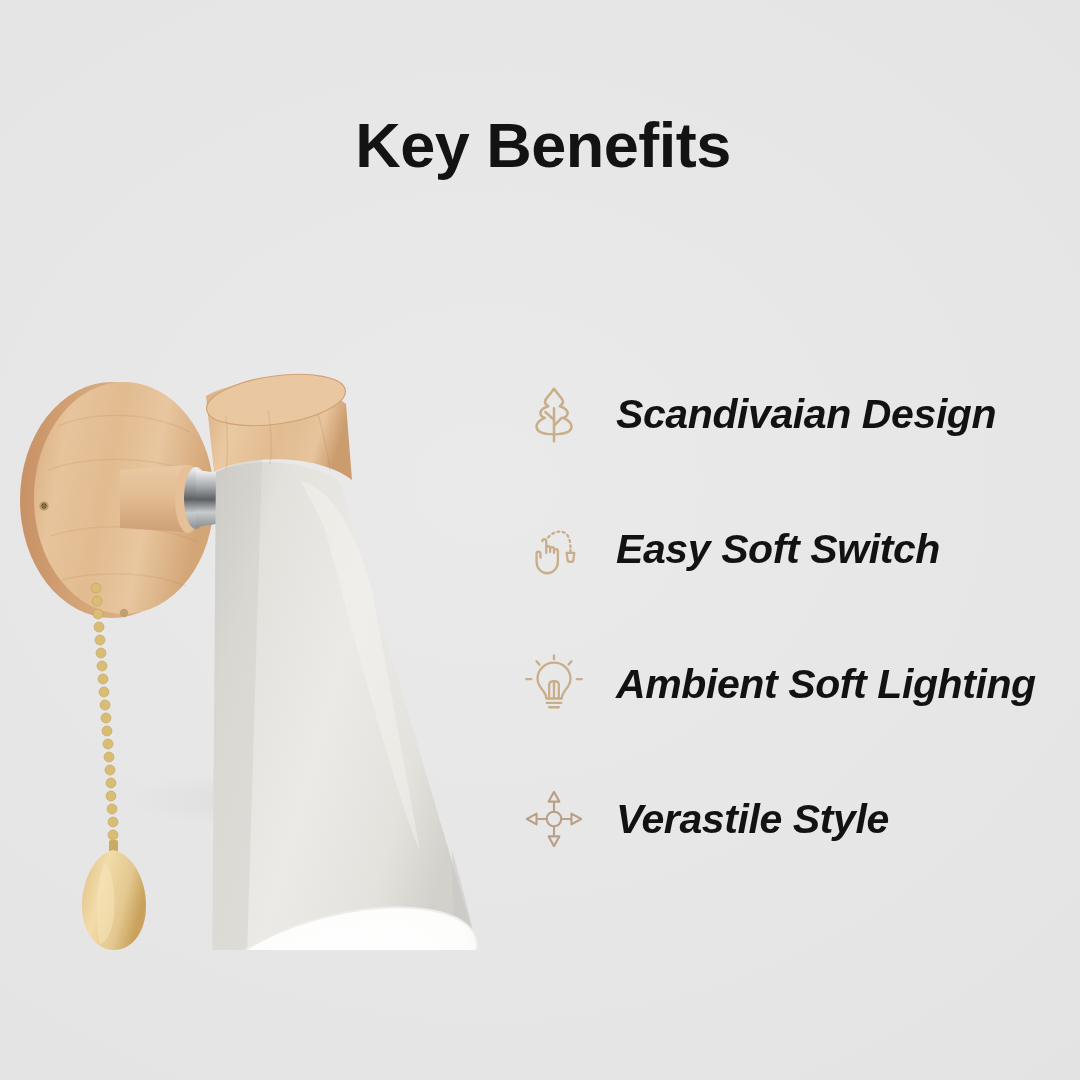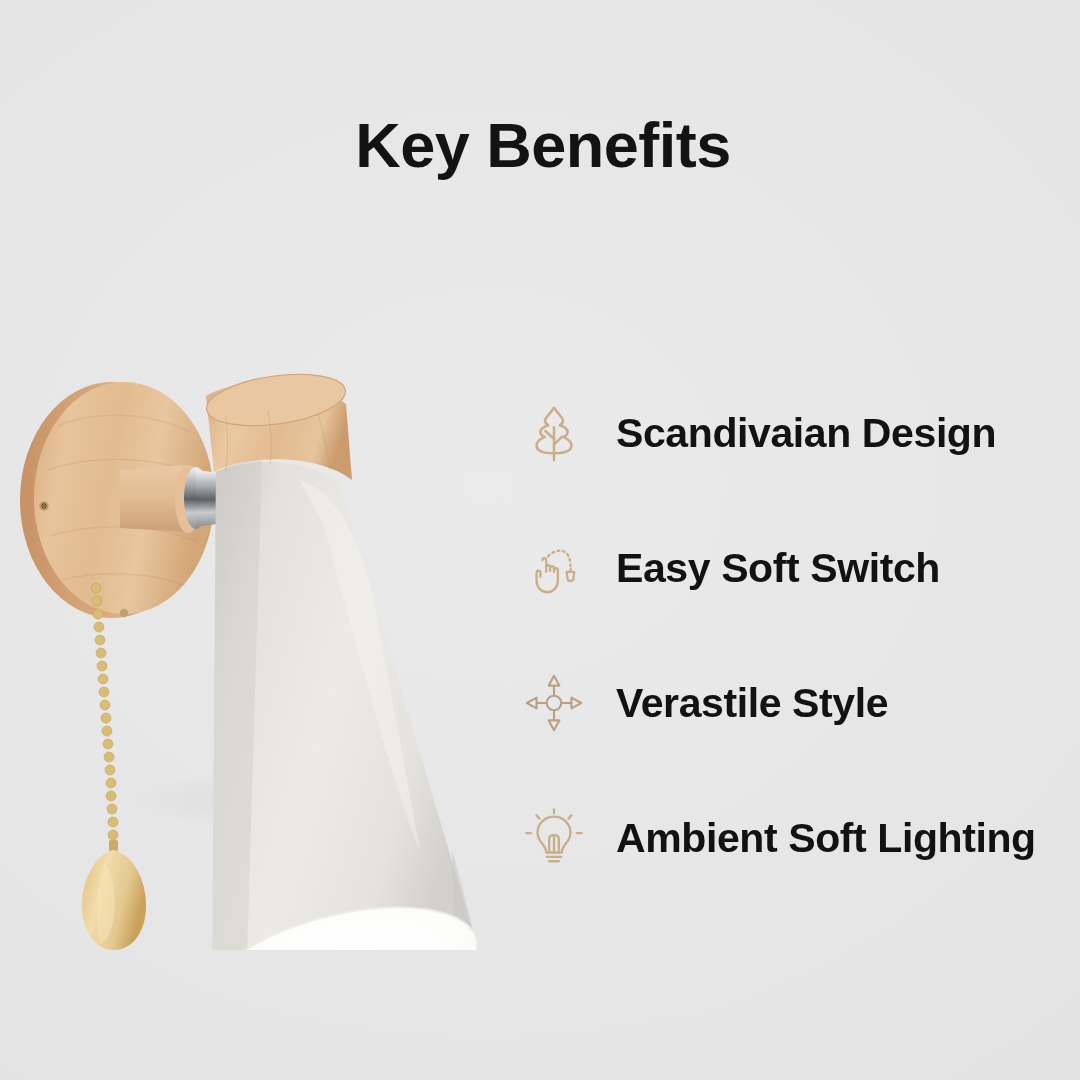--- a/index.html
+++ b/index.html
@@ -37,22 +37,23 @@
     color: #131313;
     line-height: 1;
     
     transform: translateX(3px);
   }
 
   
   .benefits {
     position: absolute;
     left: 518px;
-    top: 387px;
+    top: 368px;
     width: 562px;
+    font-style: italic;
   }
   .benefit-row {
     display: flex;
     align-items: center;
     height: 92px;
     margin-bottom: 43px;
   }
   .benefit-row:last-child { margin-bottom: 0; }
 
   .benefit-icon {
@@ -331,38 +332,20 @@
 
           <path d="M45 36 L 53 36 L 52 43 C 52 46, 46 46, 46 43 Z"></path>
           <path d="M49 33 L 49 36"></path>
         </svg>
       </span>
       <span class="benefit-label">Easy Soft Switch</span>
     </div>
 
     <div class="benefit-row">
       <span class="benefit-icon">
-        <svg viewBox="0 0 64 64" fill="none" stroke="#b9a189" stroke-width="2.2" stroke-linecap="round" stroke-linejoin="round">
-
-          <circle cx="32" cy="32" r="7.5"></circle>
-
-          <path d="M32 24.5 L 32 14 L 26.5 14 L 32 4 L 37.5 14 L 32 14"></path>
-
-          <path d="M32 39.5 L 32 50 L 26.5 50 L 32 60 L 37.5 50 L 32 50"></path>
-
-          <path d="M24.5 32 L 14 32 L 14 26.5 L 4 32 L 14 37.5 L 14 32"></path>
-
-          <path d="M39.5 32 L 50 32 L 50 26.5 L 60 32 L 50 37.5 L 50 32"></path>
-        </svg>
-      </span>
-      <span class="benefit-label">Verastile Style</span>
-    </div>
-
-    <div class="benefit-row">
-      <span class="benefit-icon">
         <svg viewBox="0 0 64 64" fill="none" stroke="#c9ae8a" stroke-width="2.4" stroke-linecap="round" stroke-linejoin="round">
 
           <path d="M32 10
                    C 41.5 10, 49 17.5, 49 26.5
                    C 49 33, 45 36.5, 42.5 40
                    C 40.5 43, 40 45, 40 47
                    L 24 47
                    C 24 45, 23.5 43, 21.5 40
                    C 19 36.5, 15 33, 15 26.5
                    C 15 17.5, 22.5 10, 32 10 Z"></path>
@@ -376,14 +359,32 @@
           <path d="M32 2.5 L 32 6.5"></path>
           <path d="M14 8.5 L 17 12"></path>
           <path d="M50 8.5 L 47 12"></path>
           <path d="M3.5 27 L 8.5 27"></path>
           <path d="M60.5 27 L 55.5 27"></path>
         </svg>
       </span>
       <span class="benefit-label">Ambient Soft Lighting</span>
     </div>
 
+    <div class="benefit-row">
+      <span class="benefit-icon">
+        <svg viewBox="0 0 64 64" fill="none" stroke="#b9a189" stroke-width="2.2" stroke-linecap="round" stroke-linejoin="round">
+
+          <circle cx="32" cy="32" r="7.5"></circle>
+
+          <path d="M32 24.5 L 32 14 L 26.5 14 L 32 4 L 37.5 14 L 32 14"></path>
+
+          <path d="M32 39.5 L 32 50 L 26.5 50 L 32 60 L 37.5 50 L 32 50"></path>
+
+          <path d="M24.5 32 L 14 32 L 14 26.5 L 4 32 L 14 37.5 L 14 32"></path>
+
+          <path d="M39.5 32 L 50 32 L 50 26.5 L 60 32 L 50 37.5 L 50 32"></path>
+        </svg>
+      </span>
+      <span class="benefit-label">Verastile Style</span>
+    </div>
+
   </div>
 </div>
 
 </body></html>

